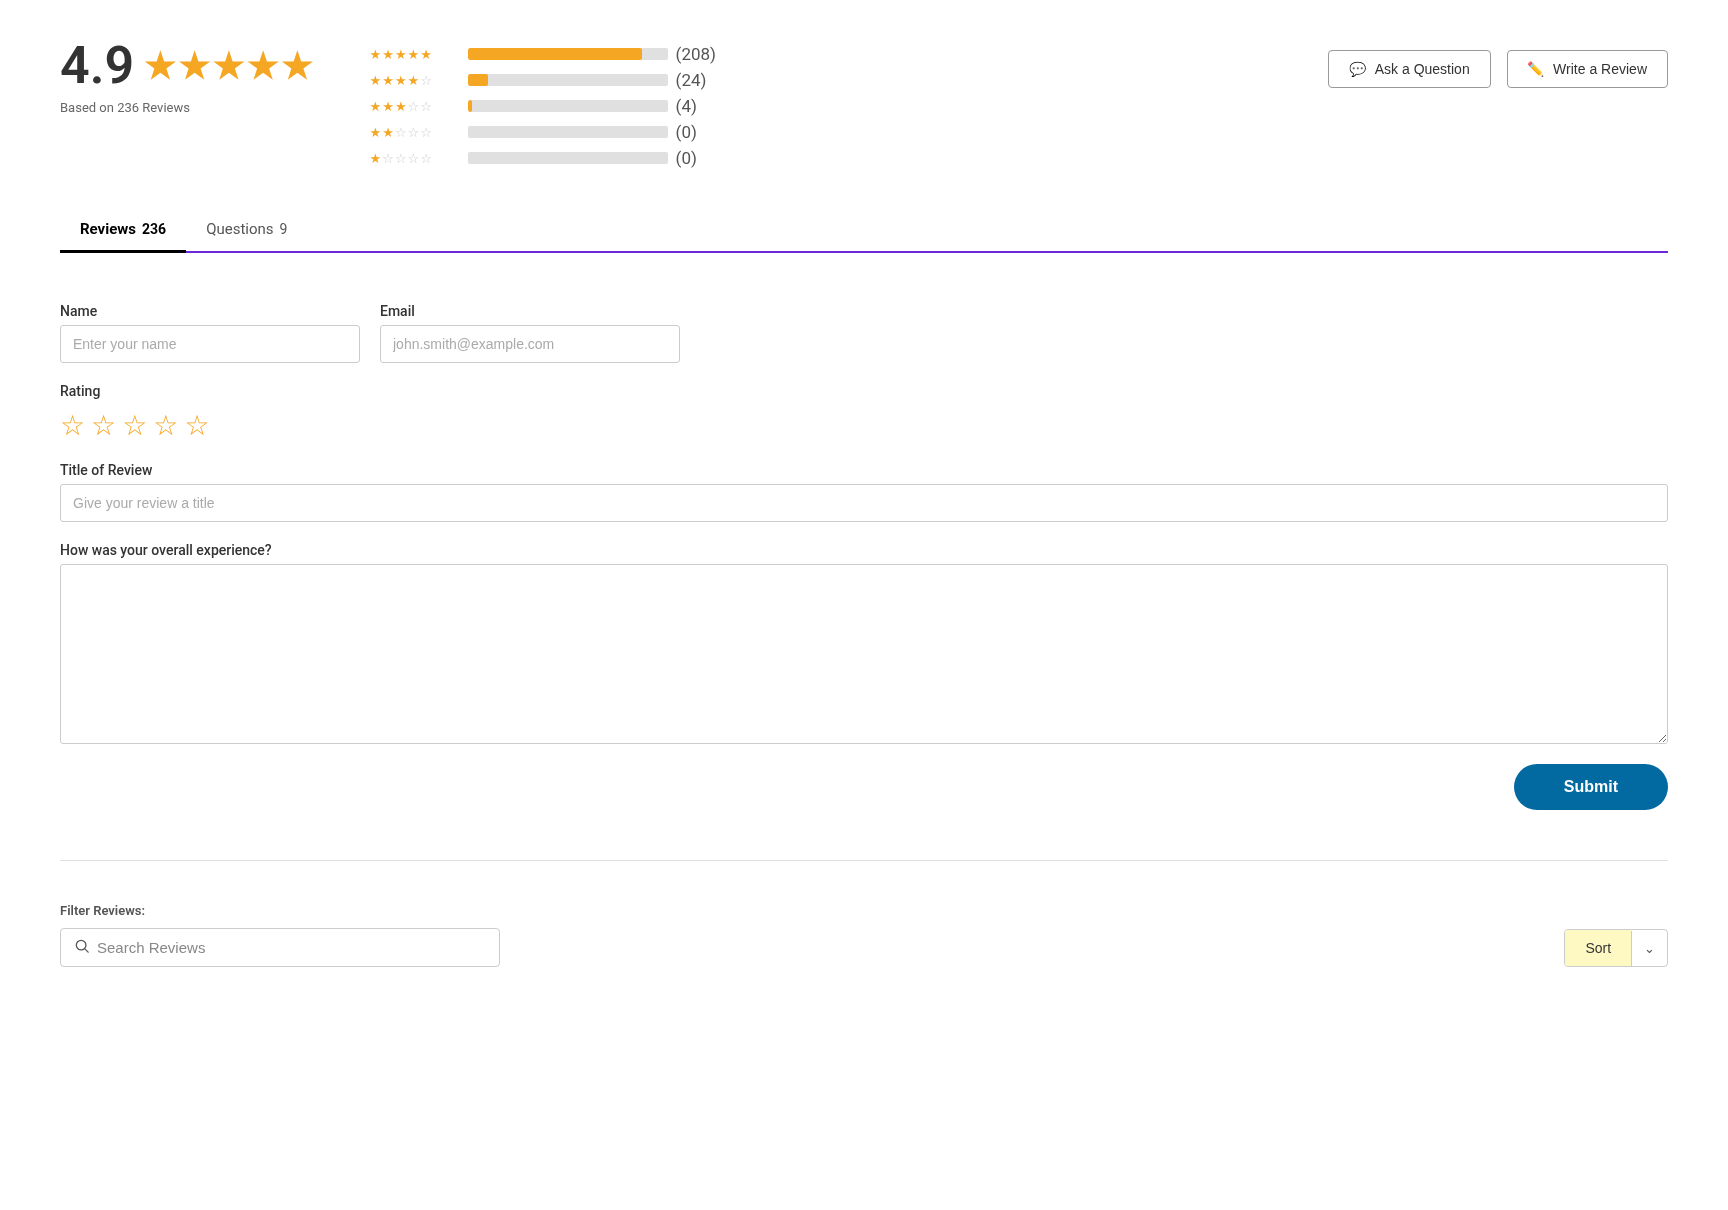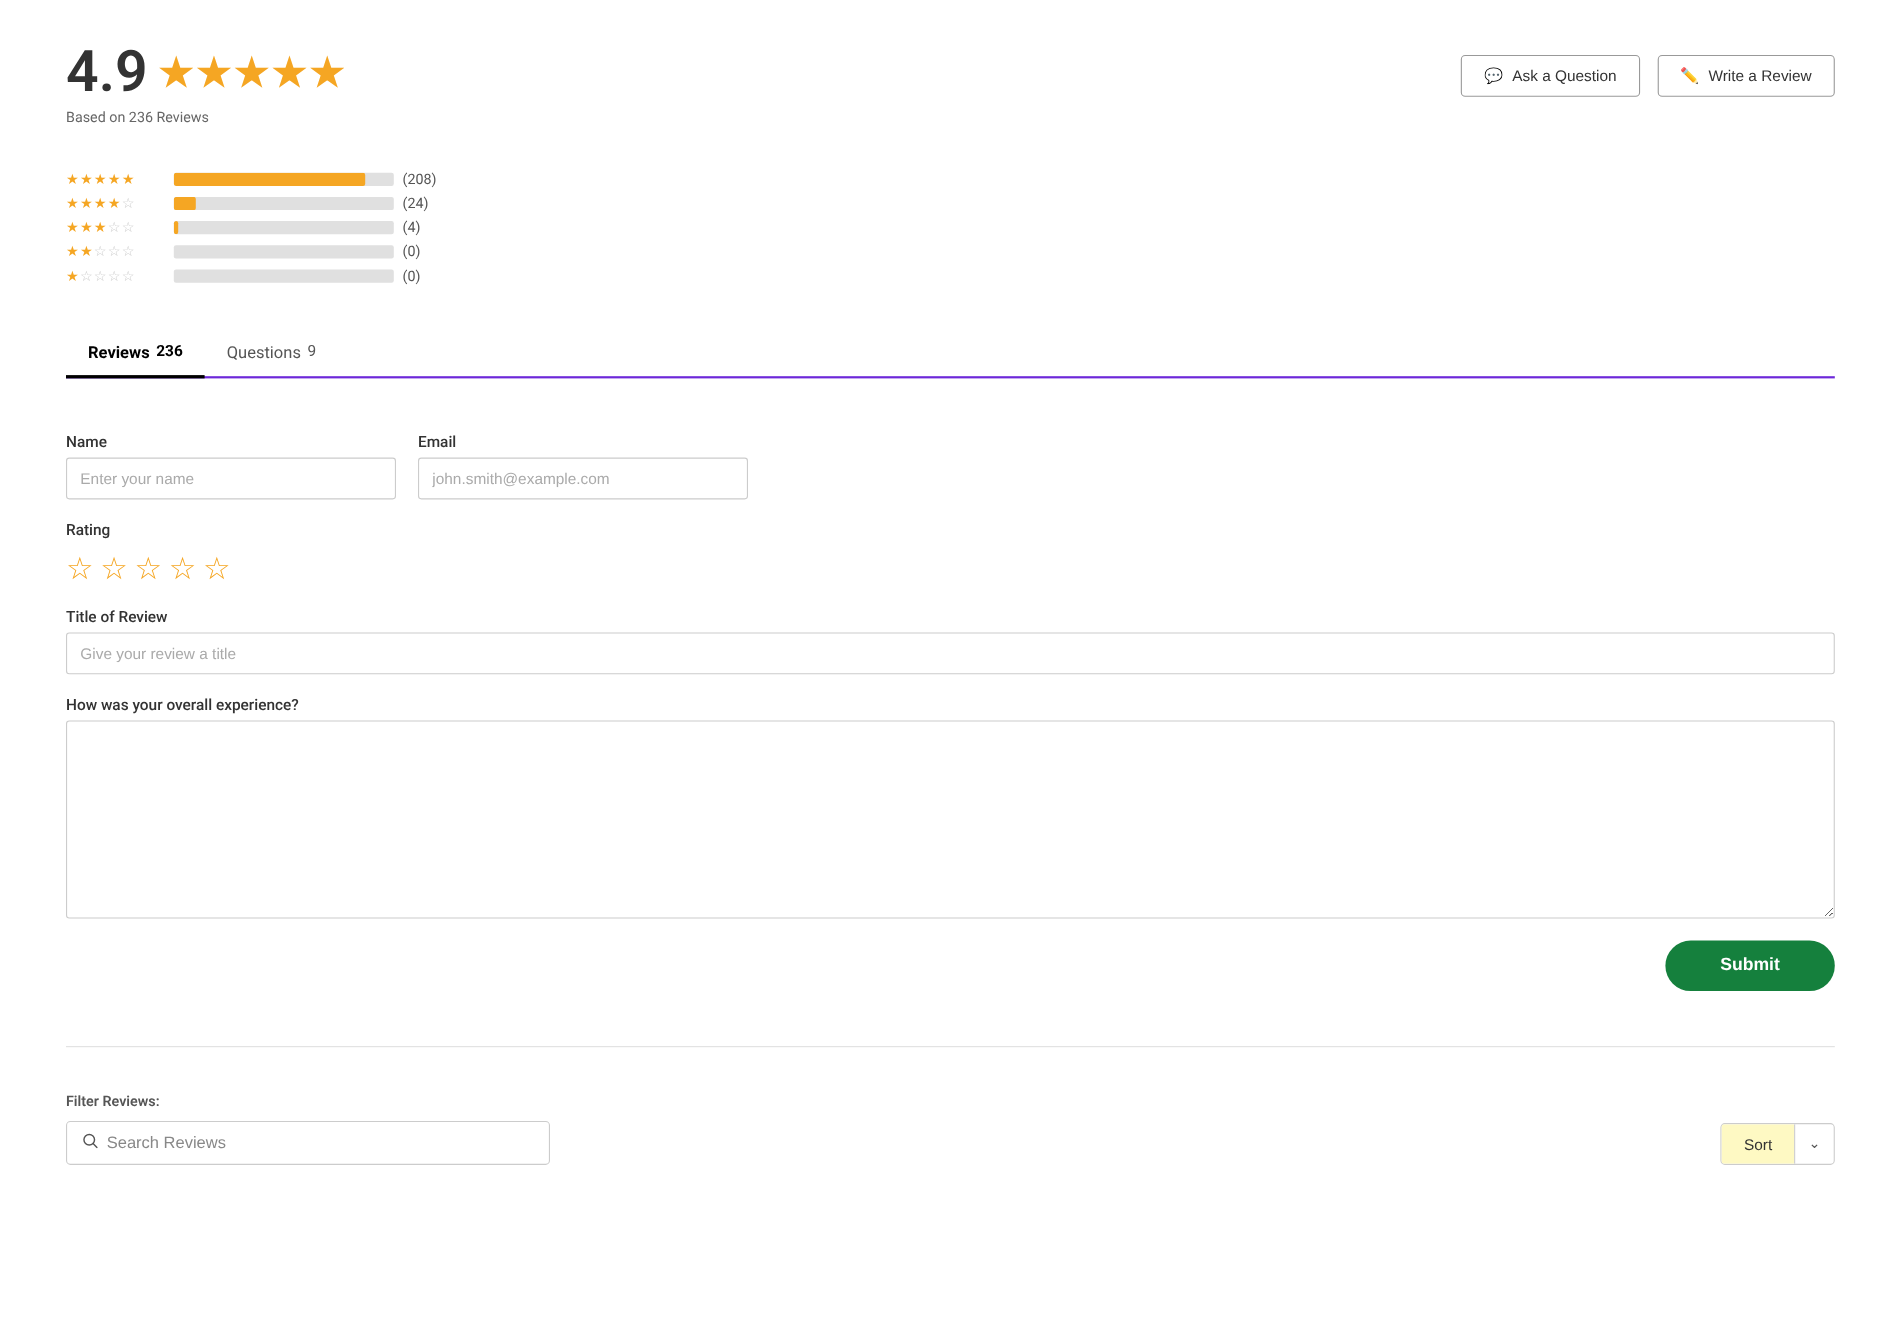--- a/index.html
+++ b/index.html
@@ -17,22 +17,21 @@
     
     .top-section {
       display: flex;
       align-items: flex-start;
       justify-content: space-between;
       margin-bottom: 40px;
     }
     .rating-summary {
       display: flex;
       align-items: flex-start;
-      gap: 36px;
-      flex-direction: column;
+      gap: 56px;
     }
     .big-rating {
       display: flex;
       flex-direction: column;
       align-items: flex-start;
     }
     .big-score {
       font-size: 52px;
       font-weight: 600;
       color: #333;
@@ -80,21 +79,21 @@
       border-radius: 2px;
       overflow: hidden;
     }
     .bar-fill {
       height: 100%;
       background: #f5a623;
       border-radius: 2px;
     }
     .bar-count {
       color: #555;
-      font-size: 13px;
+      font-size: 17px;
       min-width: 35px;
     }
 
     
     .action-buttons {
       display: flex;
       gap: 16px;
       margin-top: 10px;
     }
     .action-btn {
@@ -197,21 +196,21 @@
       width: 100%;
       font-family: inherit;
     }
 
     .submit-row {
       display: flex;
       justify-content: flex-end;
       margin-top: 16px;
     }
     .submit-btn {
-      background: #15803d;
+      background: #0369a1;
       color: #fff;
       border: none;
       padding: 14px 50px;
       border-radius: 50px;
       font-size: 16px;
       font-weight: 600;
       cursor: pointer;
     }
 
     

